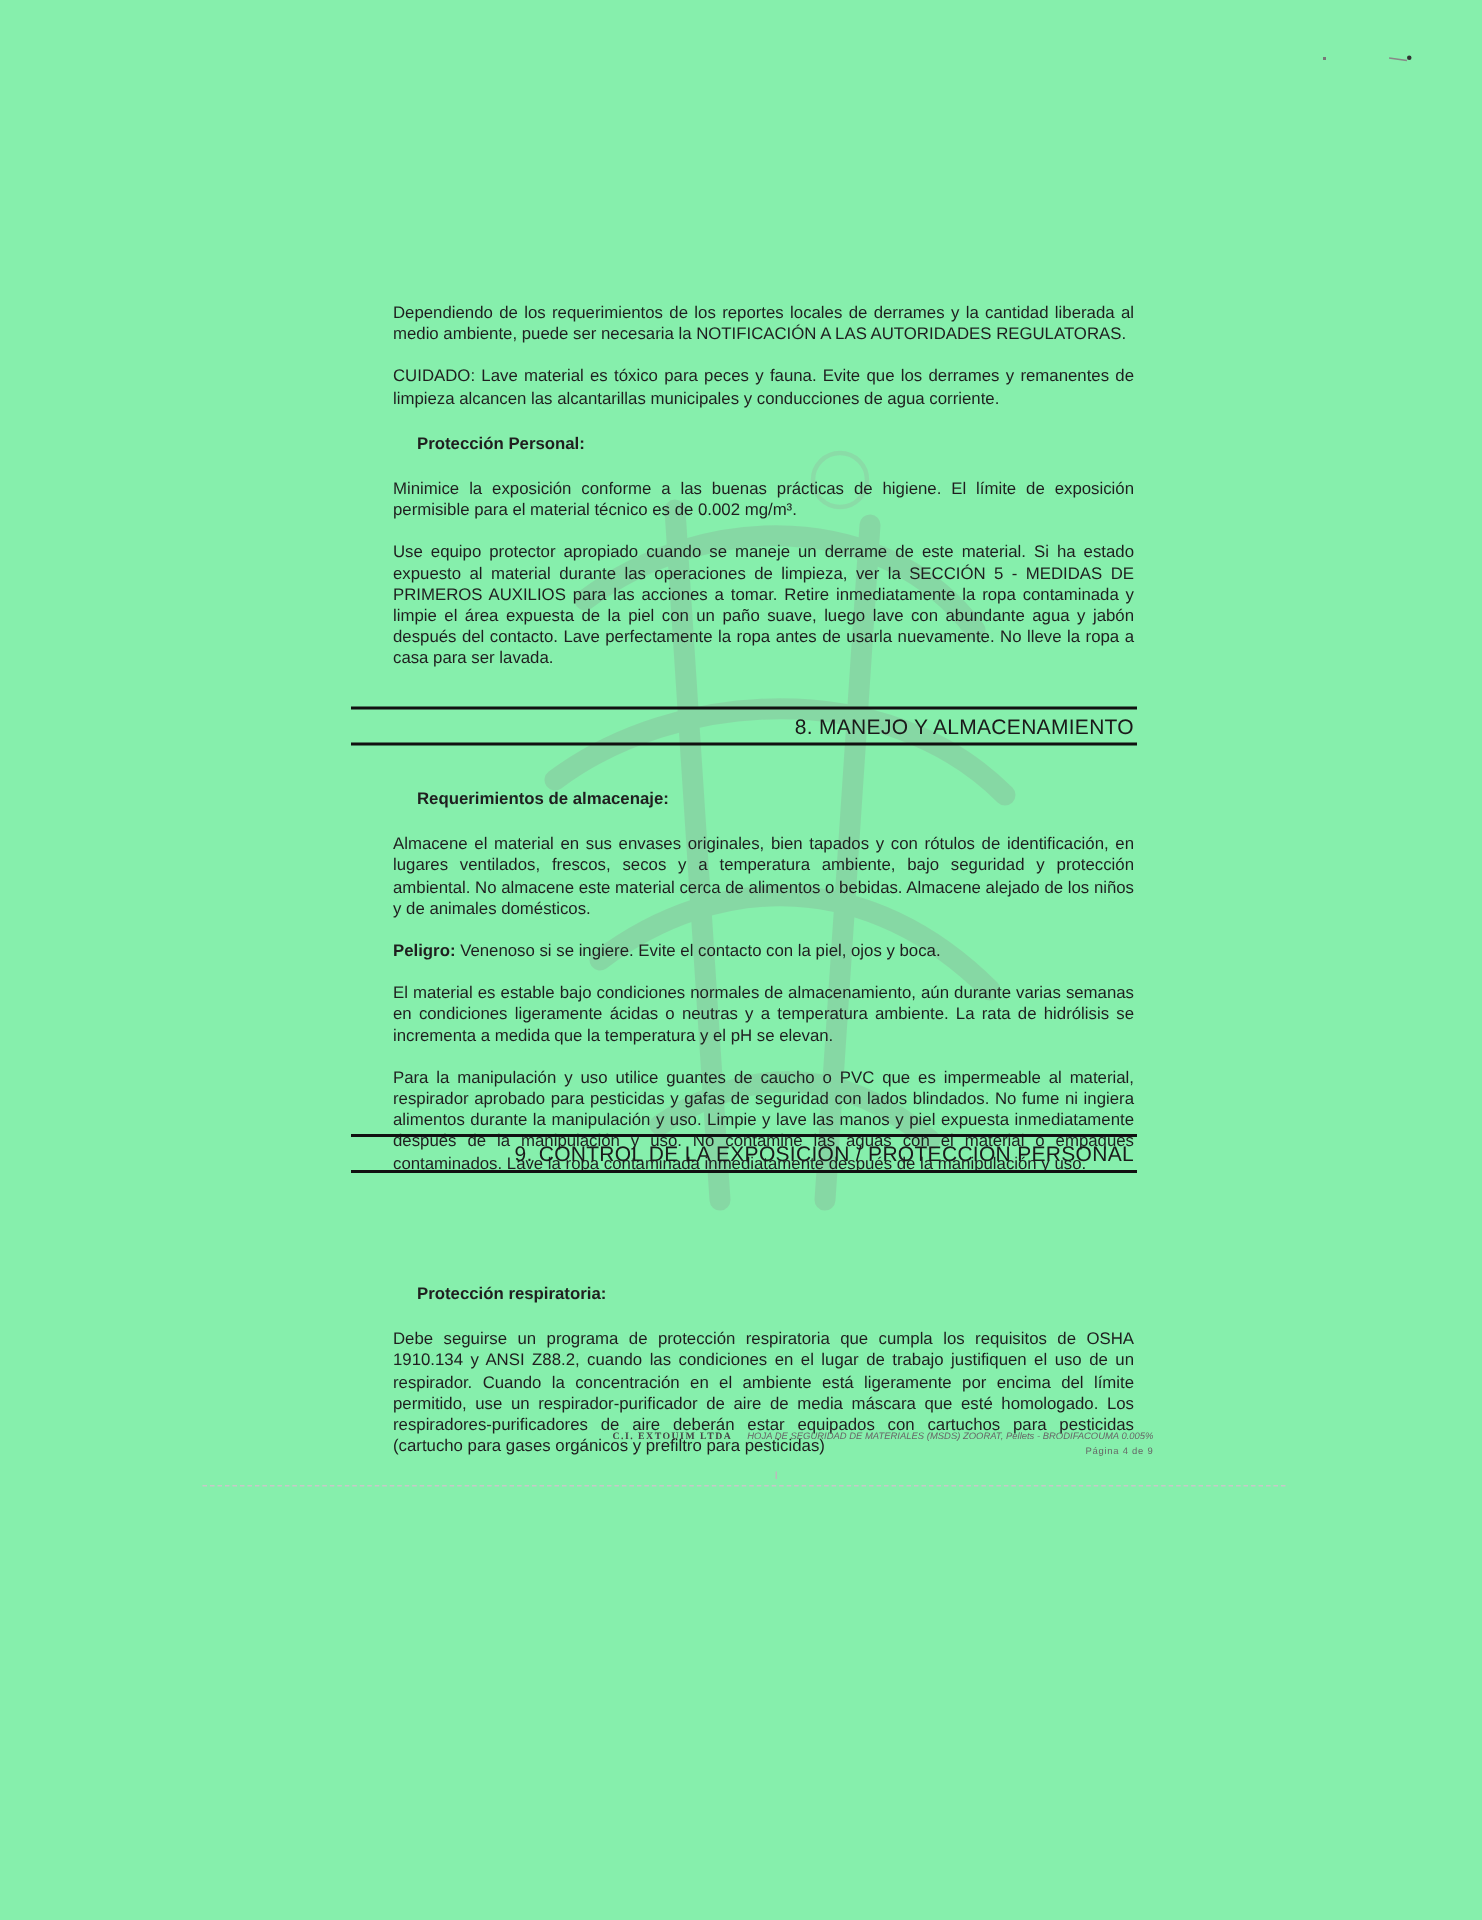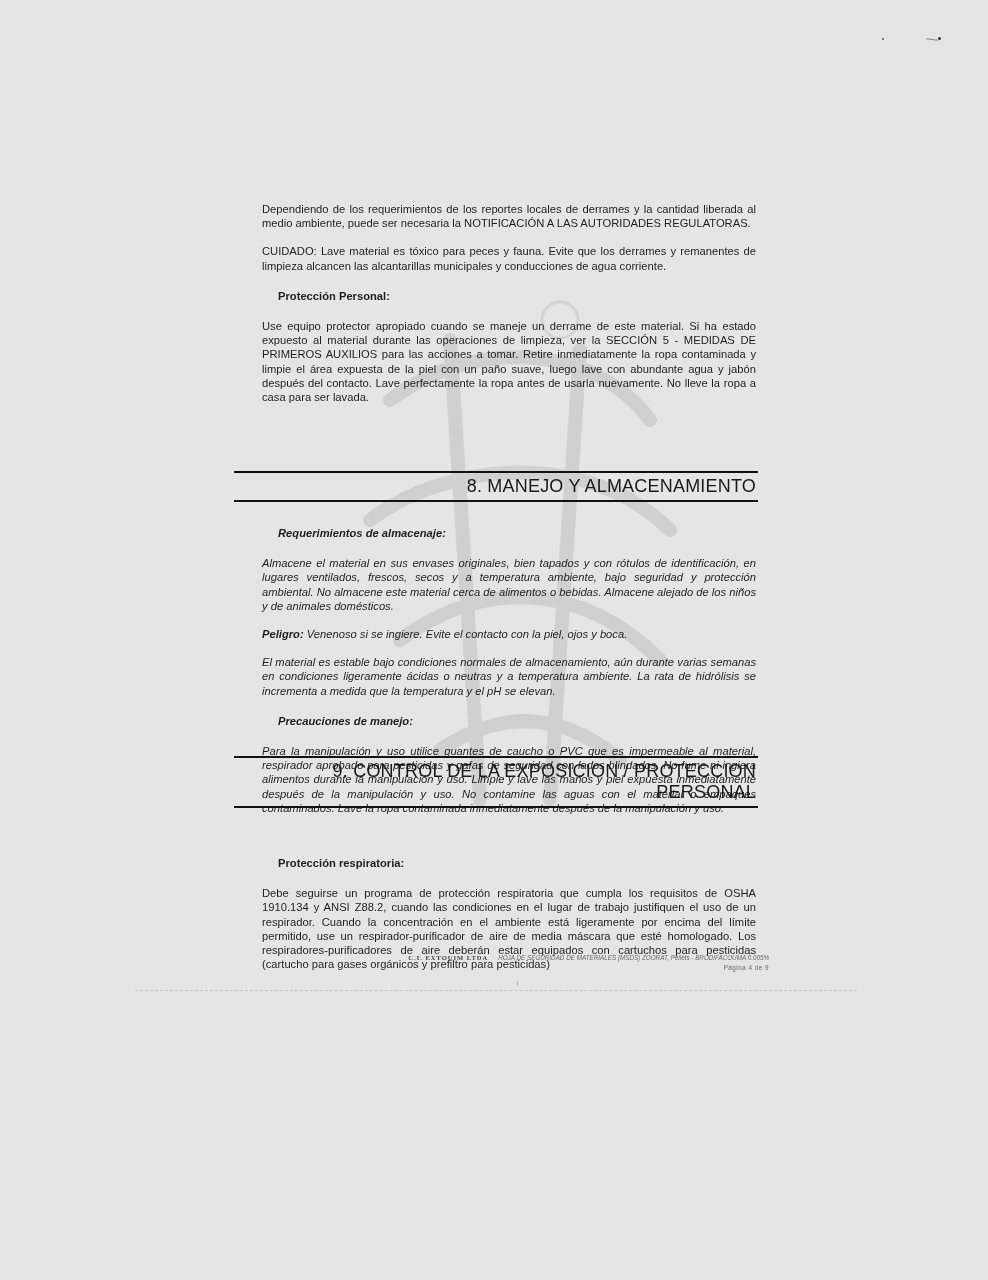--- a/index.html
+++ b/index.html
@@ -1,33 +1,33 @@
 <!DOCTYPE html>
 <html><head>
   <meta charset="utf-8">
   <style>
     html, body { margin: 0; padding: 0; background: #ffffff; }
     body { width: 988px; height: 1280px; position: relative; overflow: hidden;
            font-family: "Liberation Sans", sans-serif; color: #1f1f1f; }
-    .page { position: absolute; left: 0; top: 0; width: 988px; height: 1280px; background: #e5e5e5; }
+    .page { position: absolute; left: 0; top: 0; width: 988px; height: 1280px; background: #86efac; }
     .mark1 { position: absolute; left: 882px; top: 38px; width: 2px; height: 2px; background: #777; }
     .mark2 { position: absolute; left: 926px; top: 39px; width: 12px; height: 1px; background: #888; transform: rotate(8deg); }
     .mark3 { position: absolute; left: 938px; top: 37px; width: 3px; height: 3px; background: #333; border-radius: 50%; }
 
     .watermark { position: absolute; left: 330px; top: 280px; width: 380px; height: 560px; pointer-events: none; opacity: 0.22; }
 
     .content { position: absolute; left: 262px; top: 202px; width: 494px; font-size: 11.2px; line-height: 14.2px; }
     .para { margin: 0 0 14px 0; text-align: justify; }
     .para.last { margin-bottom: 0; }
     .subhead { font-weight: bold; margin: 16px; }
     .block { margin-bottom: 14px; }
 
     .section-bar { position: absolute; left: 234px; width: 524px; }
     .section-bar .rule { height: 2px; background: #111; }
-    .section-bar .title { text-align: right; font-size: 18px; padding: 3px 2px 3px 0; letter-spacing: 0.2px; color: #1a1a1a; }
+    .section-bar .title { text-align: right; font-size: 14px; padding: 3px 2px 3px 0; letter-spacing: 0.2px; color: #1a1a1a; }
 
     .footer { position: absolute; left: 355px; top: 954px; width: 414px; font-size: 6.3px; color: #666; }
     .footer .line1 { white-space: nowrap; text-align: right; font-style: italic; }
     .footer .company { font-style: normal; font-weight: bold; letter-spacing: 1px; color: #444; margin-right: 10px; font-family: "Liberation Serif", serif; font-size: 6.5px; }
     .footer .line2 { text-align: right; margin-top: 3px; letter-spacing: 0.5px; }
     .bottom-rule { position: absolute; left: 135px; top: 990px; width: 722px; height: 0; border-top: 1px dashed #c8c8c8; }
     .tick { position: absolute; left: 517px; top: 981px; width: 1px; height: 5px; background: #bbb; }
   </style>
 </head>
 <body>
@@ -48,39 +48,39 @@
     </g>
     <circle cx="230" cy="40" r="18" fill="none" stroke="#9a9a9a" stroke-width="3"></circle>
   </svg>
 
   <div class="content">
     <p class="para">Dependiendo de los requerimientos de los reportes locales de derrames y la cantidad liberada al medio ambiente, puede ser necesaria la NOTIFICACIÓN A LAS AUTORIDADES REGULATORAS.</p>
     <p class="para">CUIDADO: Lave material es tóxico para peces y fauna.  Evite que los derrames y remanentes de limpieza alcancen las alcantarillas municipales y conducciones de agua corriente.</p>
 
     <div class="block">
       <p class="subhead">Protección Personal:</p>
+      <p class="para last">Minimice la exposición conforme a las buenas prácticas de higiene.  El límite de exposición permisible para el material técnico es de 0.002 mg/m³.</p>
     </div>
     <p class="para last">Use equipo protector apropiado cuando se maneje un derrame de este material.  Si ha estado expuesto al material durante las operaciones de limpieza, ver la SECCIÓN 5 - MEDIDAS DE PRIMEROS AUXILIOS para las acciones a tomar. Retire inmediatamente la ropa contaminada y limpie el área expuesta de la piel con un paño suave, luego lave con abundante agua y jabón después del contacto. Lave perfectamente la ropa antes de usarla nuevamente.  No lleve la ropa a casa para ser lavada.</p>
   </div>
 
   <div class="section-bar" style="top:471px;">
     <div class="rule"></div>
     <div class="title">8.  MANEJO Y ALMACENAMIENTO</div>
     <div class="rule"></div>
   </div>
 
-  <div class="content" style="top:510px;font-style:italic;">
+  <div class="content" style="top:510px;">
     <div class="block">
       <p class="subhead">Requerimientos de almacenaje:</p>
       <p class="para last">Almacene el material en sus envases originales, bien tapados y con rótulos de identificación, en lugares ventilados, frescos, secos y a temperatura ambiente, bajo seguridad y protección ambiental.  No almacene este material cerca de alimentos o bebidas.  Almacene alejado de los niños y de animales domésticos.</p>
     </div>
     <p class="para"><b>Peligro:</b><span> Venenoso si se ingiere.  Evite el contacto con la piel, ojos y boca.</span></p>
     <p class="para">El material es estable bajo condiciones normales de almacenamiento, aún durante varias semanas en condiciones ligeramente ácidas o neutras y a temperatura ambiente.  La rata de hidrólisis se incrementa a medida que la temperatura y el pH se elevan.</p>
     <div>
-      <p class="subhead">Precauciones de manejo:</p>
       <p class="para last">Para la manipulación y uso utilice  guantes de caucho o PVC que es impermeable al material, respirador aprobado para pesticidas y gafas de seguridad con lados blindados. No fume ni ingiera alimentos durante la manipulación y uso. Limpie y lave las manos y piel expuesta inmediatamente después de la manipulación y uso.   No contamine las aguas con el material o empaques contaminados.   Lave la ropa contaminada inmediatamente después de la manipulación y uso.</p>
     </div>
   </div>
 
   <div class="section-bar" style="top:756px;">
     <div class="rule"></div>
     <div class="title">9.  CONTROL DE LA EXPOSICION / PROTECCION PERSONAL</div>
     <div class="rule"></div>
   </div>
 

